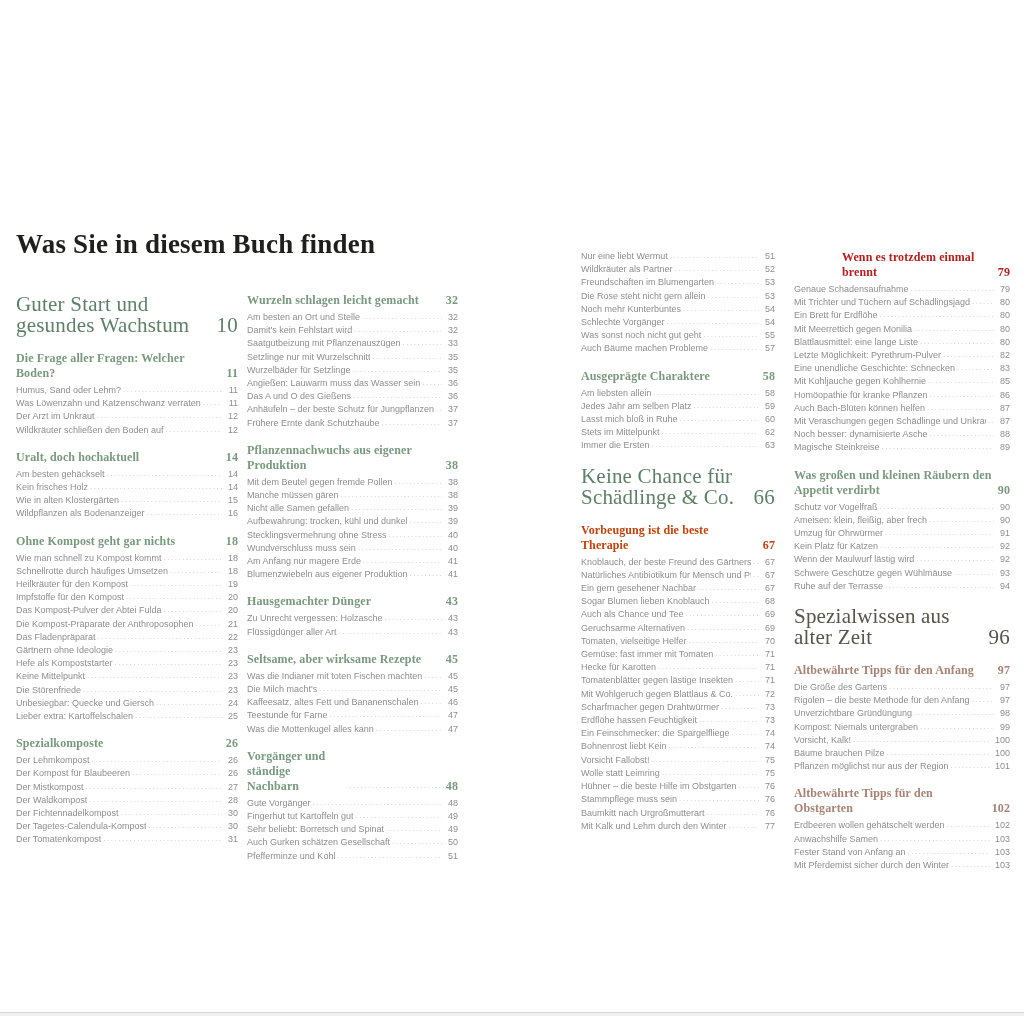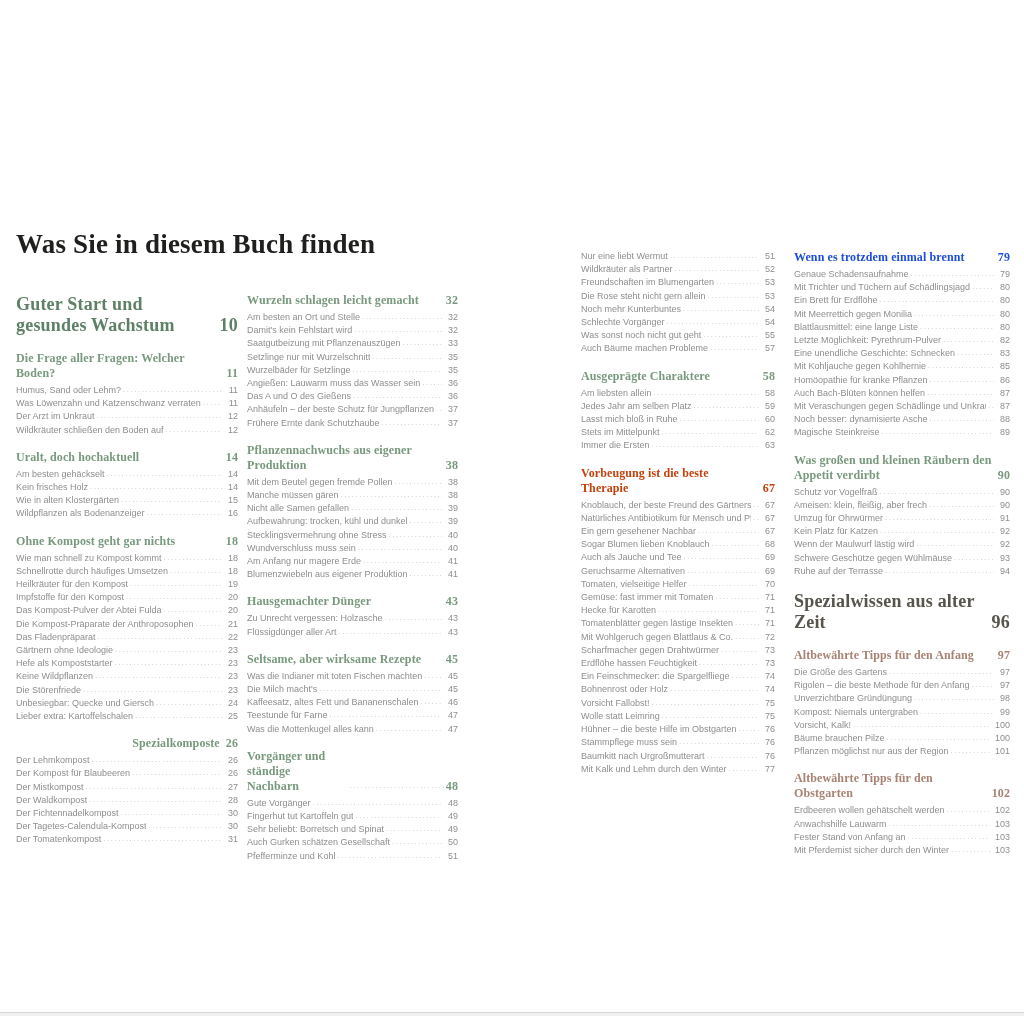--- a/index.html
+++ b/index.html
@@ -28,21 +28,21 @@
   .col1{left:16px;top:289px;width:222px;}
   .col2{left:247px;top:293px;width:211px;}
   .col3{left:581px;top:250px;width:194px;}
   .col4{left:794px;top:250px;width:216px;}
 
   .block{margin-bottom:13px;}
   .block.chapter{margin-top:5px;margin-bottom:15px;}
 
   .hrow{display:flex;align-items:flex-end;margin-bottom:3px;
     font-family:"Liberation Serif","DejaVu Serif",serif;}
-  .chapter .hrow{font-size:18px;line-height:21px;font-weight:bold;letter-spacing:.2px;}
+  .chapter .hrow{font-size:21px;line-height:21px;font-weight:normal;letter-spacing:.2px;}
   .section .hrow{font-size:12px;line-height:15px;font-weight:bold;letter-spacing:.1px;}
   .htitle{flex:1;padding-right:6px;}
   .hpage{white-space:nowrap;}
 
   .entry{display:flex;align-items:baseline;line-height:13.2px;
     font-size:9px;color:#8e8e8e;}
   .elabel{white-space:nowrap;overflow:hidden;flex-shrink:1;}
   .epage{white-space:nowrap;margin-left:3px;min-width:11px;text-align:right;}
   .dots{flex:1;min-width:6px;overflow:hidden;white-space:nowrap;color:#bdbdbd;
     font-size:8px;letter-spacing:1.5px;margin:0 2px;position:relative;top:-1px;}
@@ -162,42 +162,42 @@
           <span class="elabel">Gärtnern ohne Ideologie</span>
           <span class="dots">..........................................................................................</span>
           <span class="epage">23</span>
         </div>
         <div class="entry">
           <span class="elabel">Hefe als Kompoststarter</span>
           <span class="dots">..........................................................................................</span>
           <span class="epage">23</span>
         </div>
         <div class="entry">
-          <span class="elabel">Keine Wildpflanzen</span>
+          <span class="elabel">Keine Mittelpunkt</span>
           <span class="dots">..........................................................................................</span>
           <span class="epage">23</span>
         </div>
         <div class="entry">
           <span class="elabel">Die Störenfriede</span>
           <span class="dots">..........................................................................................</span>
           <span class="epage">23</span>
         </div>
         <div class="entry">
           <span class="elabel">Unbesiegbar: Quecke und Giersch</span>
           <span class="dots">..........................................................................................</span>
           <span class="epage">24</span>
         </div>
         <div class="entry">
           <span class="elabel">Lieber extra: Kartoffelschalen</span>
           <span class="dots">..........................................................................................</span>
           <span class="epage">25</span>
         </div>
       </div>
       <div class="block section">
-        <div class="hrow" style="color: rgb(121, 153, 126); text-align: right;">
+        <div class="hrow" style="color: rgb(121, 153, 126);">
           <span class="htitle">Spezialkomposte</span>
           <span class="hpage">26</span>
         </div>
         <div class="entry">
           <span class="elabel">Der Lehmkompost</span>
           <span class="dots">..........................................................................................</span>
           <span class="epage">26</span>
         </div>
         <div class="entry">
           <span class="elabel">Der Kompost für Blaubeeren</span>
@@ -476,20 +476,26 @@
           <span class="elabel">Stets im Mittelpunkt</span>
           <span class="dots">..........................................................................................</span>
           <span class="epage">62</span>
         </div>
         <div class="entry">
           <span class="elabel">Immer die Ersten</span>
           <span class="dots">..........................................................................................</span>
           <span class="epage">63</span>
         </div>
       </div>
+      <div class="block chapter">
+        <div class="hrow" style="color: rgb(93, 128, 102);">
+          <span class="htitle">Keine Chance für Schädlinge &amp; Co.</span>
+          <span class="hpage">66</span>
+        </div>
+      </div>
       <div class="block section">
         <div class="hrow" style="color: #c2410c;">
           <span class="htitle">Vorbeugung ist die beste Therapie</span>
           <span class="hpage">67</span>
         </div>
         <div class="entry">
           <span class="elabel">Knoblauch, der beste Freund des Gärtners</span>
           <span class="dots">..........................................................................................</span>
           <span class="epage">67</span>
         </div>
@@ -502,21 +508,21 @@
           <span class="elabel">Ein gern gesehener Nachbar</span>
           <span class="dots">..........................................................................................</span>
           <span class="epage">67</span>
         </div>
         <div class="entry">
           <span class="elabel">Sogar Blumen lieben Knoblauch</span>
           <span class="dots">..........................................................................................</span>
           <span class="epage">68</span>
         </div>
         <div class="entry">
-          <span class="elabel">Auch als Jauche und Tee</span>
+          <span class="elabel">Auch als Chance und Tee</span>
           <span class="dots">..........................................................................................</span>
           <span class="epage">69</span>
         </div>
         <div class="entry">
           <span class="elabel">Geruchsarme Alternativen</span>
           <span class="dots">..........................................................................................</span>
           <span class="epage">69</span>
         </div>
         <div class="entry">
           <span class="elabel">Tomaten, vielseitige Helfer</span>
@@ -552,21 +558,21 @@
           <span class="elabel">Erdflöhe hassen Feuchtigkeit</span>
           <span class="dots">..........................................................................................</span>
           <span class="epage">73</span>
         </div>
         <div class="entry">
           <span class="elabel">Ein Feinschmecker: die Spargelfliege</span>
           <span class="dots">..........................................................................................</span>
           <span class="epage">74</span>
         </div>
         <div class="entry">
-          <span class="elabel">Bohnenrost oder Holz</span>
+          <span class="elabel">Bohnenrost liebt Kein</span>
           <span class="dots">..........................................................................................</span>
           <span class="epage">74</span>
         </div>
         <div class="entry">
           <span class="elabel">Vorsicht Fallobst!</span>
           <span class="dots">..........................................................................................</span>
           <span class="epage">75</span>
         </div>
         <div class="entry">
           <span class="elabel">Wolle statt Leimring</span>
@@ -590,21 +596,21 @@
         </div>
         <div class="entry">
           <span class="elabel">Mit Kalk und Lehm durch den Winter</span>
           <span class="dots">..........................................................................................</span>
           <span class="epage">77</span>
         </div>
       </div>
     </div>
   <div class="col col4">
       <div class="block section">
-        <div class="hrow" style="color: #1d4ed8;">
+        <div class="hrow" style="color: #b91c1c; margin-left: 48px;">
           <span class="htitle">Wenn es trotzdem einmal brennt</span>
           <span class="hpage">79</span>
         </div>
         <div class="entry">
           <span class="elabel">Genaue Schadensaufnahme</span>
           <span class="dots">..........................................................................................</span>
           <span class="epage">79</span>
         </div>
         <div class="entry">
           <span class="elabel">Mit Trichter und Tüchern auf Schädlingsjagd</span>
@@ -759,21 +765,21 @@
         <div class="hrow" style="color: rgb(168, 130, 116); gap: 24px;">
           <span class="htitle">Altbewährte Tipps für den Obstgarten</span>
           <span class="hpage">102</span>
         </div>
         <div class="entry">
           <span class="elabel">Erdbeeren wollen gehätschelt werden</span>
           <span class="dots">..........................................................................................</span>
           <span class="epage">102</span>
         </div>
         <div class="entry">
-          <span class="elabel">Anwachshilfe Lauwarm</span>
+          <span class="elabel">Anwachshilfe Samen</span>
           <span class="dots">..........................................................................................</span>
           <span class="epage">103</span>
         </div>
         <div class="entry">
           <span class="elabel">Fester Stand von Anfang an</span>
           <span class="dots">..........................................................................................</span>
           <span class="epage">103</span>
         </div>
         <div class="entry">
           <span class="elabel">Mit Pferdemist sicher durch den Winter</span>

